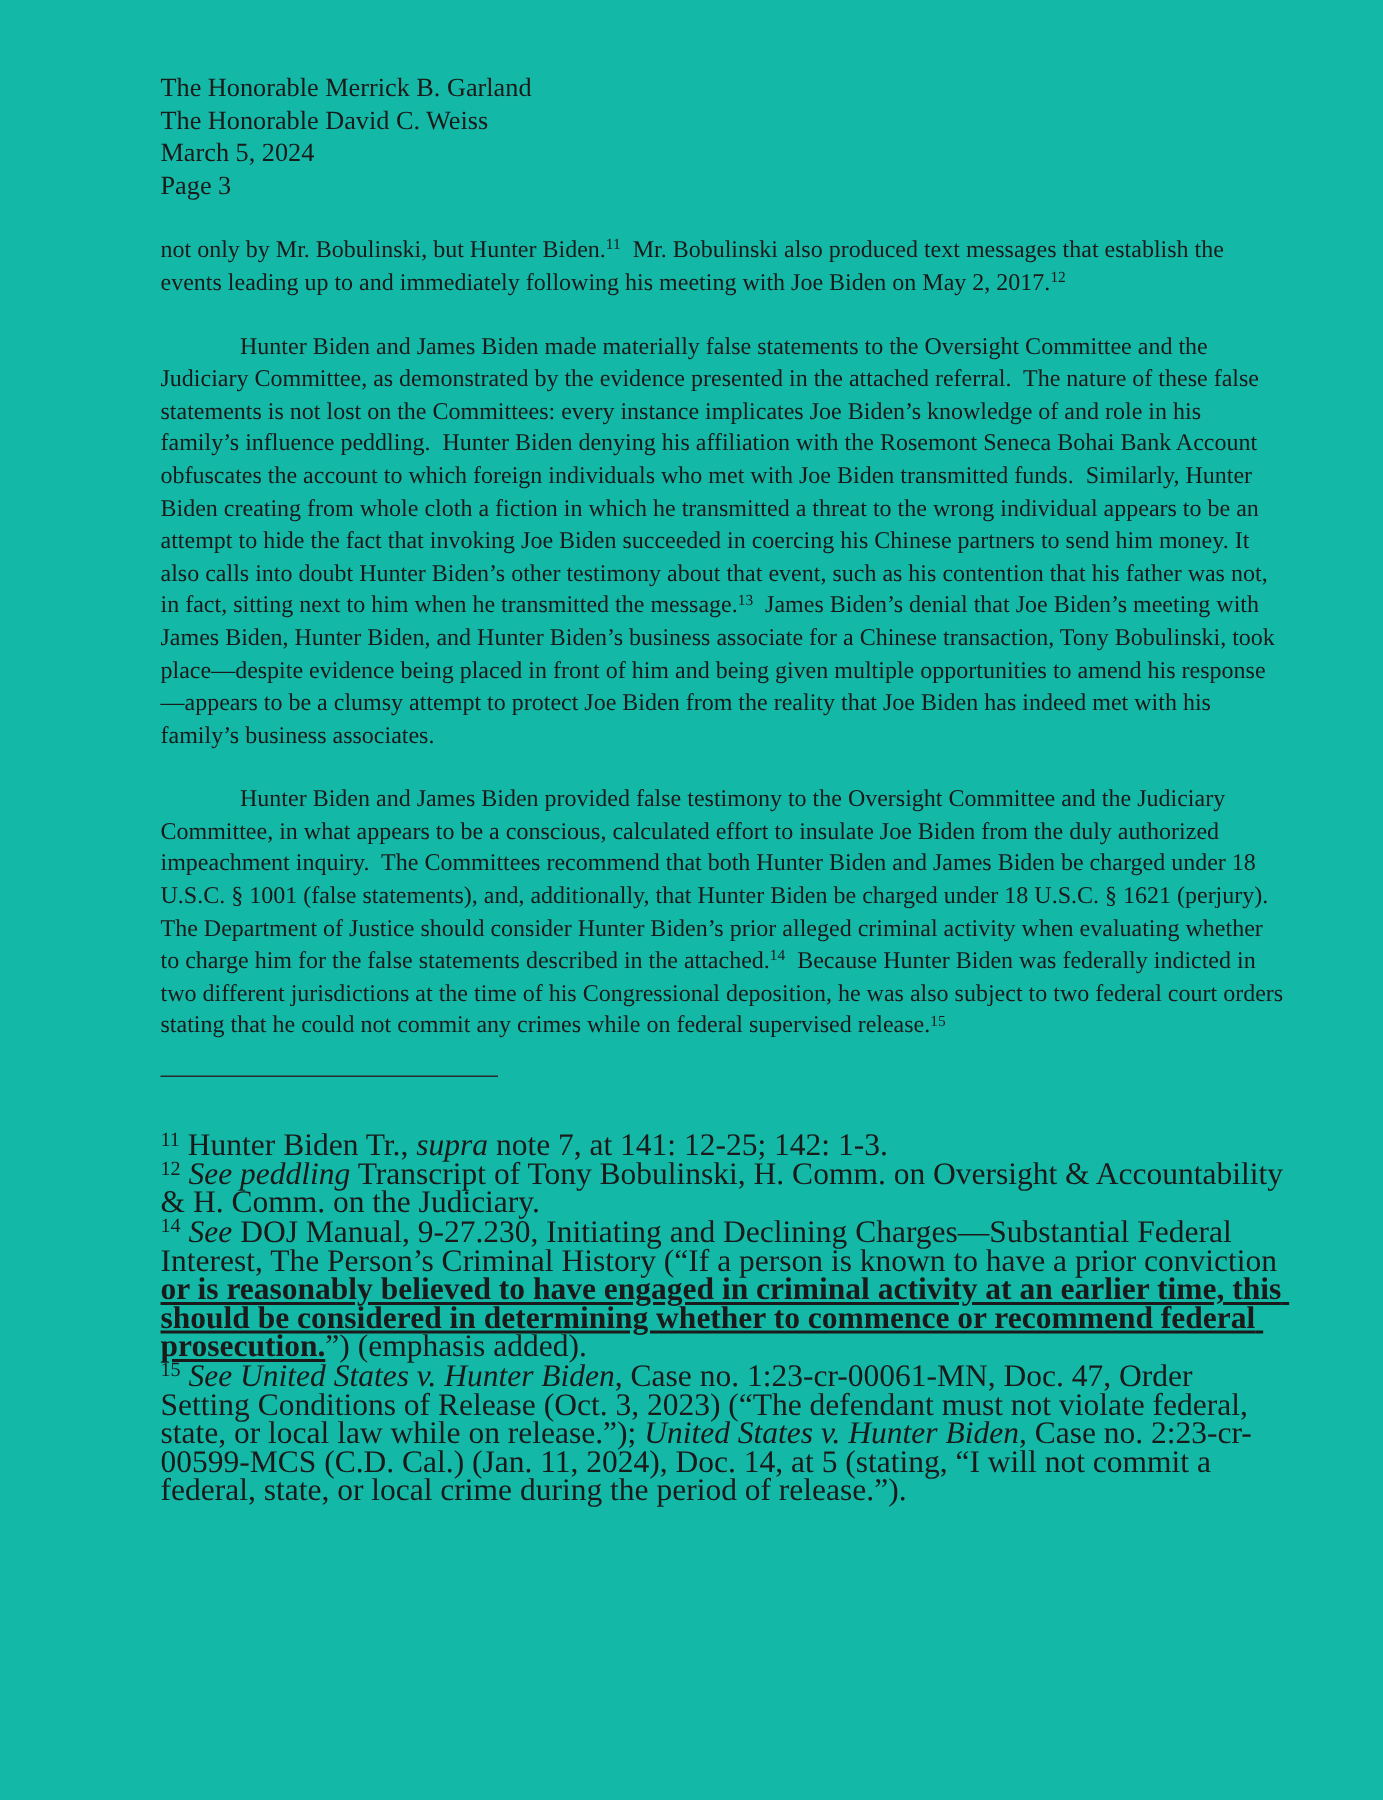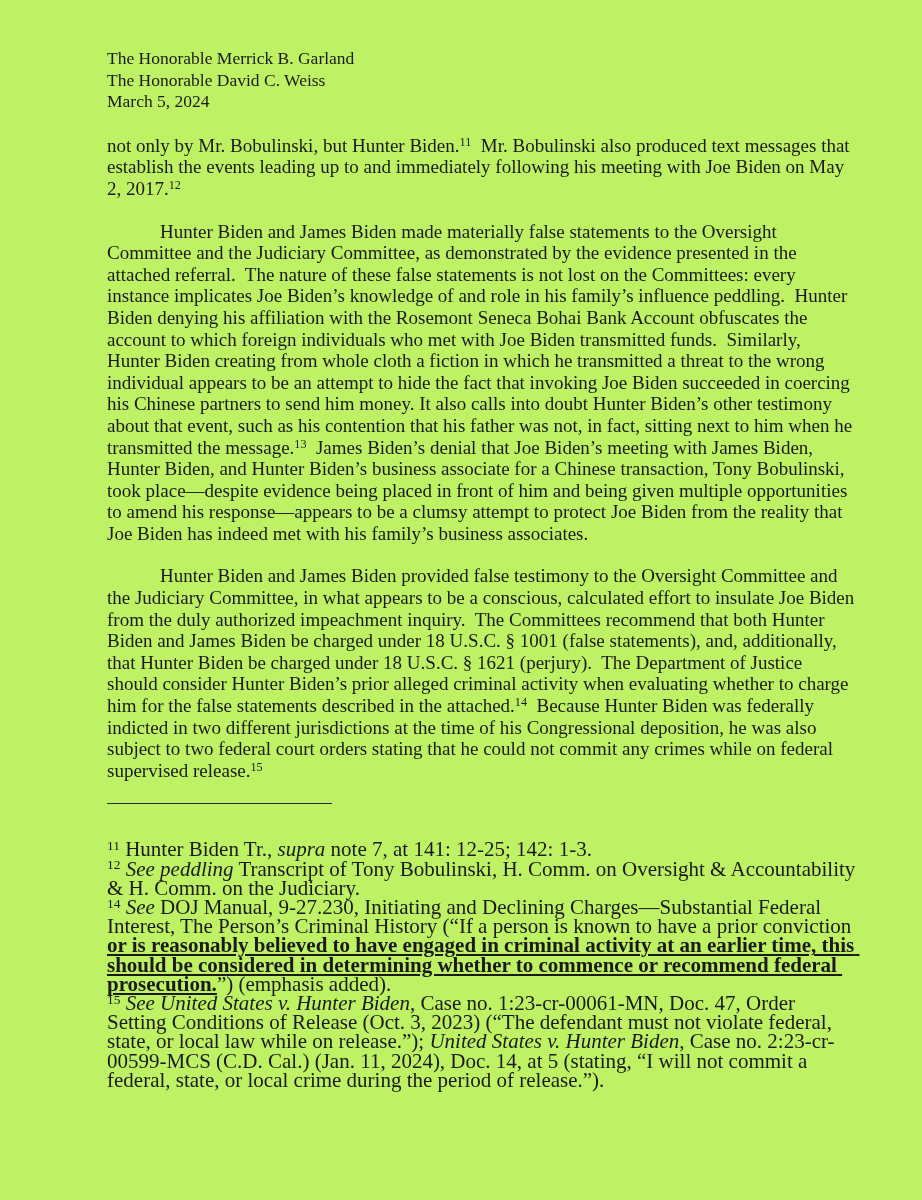--- a/index.html
+++ b/index.html
@@ -4,34 +4,34 @@
 <style>
   html, body {
     margin: 0;
     padding: 0;
     background: #ffffff;
   }
   .page {
     position: relative;
     width: 922px;
     height: 1200px;
-    background: #bef264;
+    background: #14b8a6;
     color: #1a1a1a;
     font-family: "Liberation Serif", "DejaVu Serif", serif;
     box-sizing: border-box;
     padding: 48px 65px 0 107px;
     overflow: hidden;
   }
   .letter-header {
     font-size: 17.5px;
     line-height: 21.6px;
     margin-bottom: 22px;
   }
   .body-text {
-    font-size: 19px;
+    font-size: 16px;
     line-height: 21.6px;
   }
   .para {
     margin: 0 0 21px 0;
     white-space: pre-wrap;
   }
   .para.indent {
     text-indent: 53px;
   }
   sup.fnref, sup.fnnum {
@@ -61,20 +61,21 @@
 </style>
 </head>
 <body>
 
 <div class="page">
 
   <div class="letter-header">
     <div>The Honorable Merrick B. Garland</div>
     <div>The Honorable David C. Weiss</div>
     <div>March 5, 2024</div>
+    <div>Page 3</div>
   </div>
 
   <div class="body-text">
     <div class="para"><span>not only by Mr. Bobulinski, but Hunter Biden.</span><sup class="fnref">11</sup><span>  Mr. Bobulinski also produced text messages that establish the events leading up to and immediately following his meeting with Joe Biden on May 2, 2017.</span><sup class="fnref">12</sup></div>
     <div class="para indent"><span>Hunter Biden and James Biden made materially false statements to the Oversight Committee and the Judiciary Committee, as demonstrated by the evidence presented in the attached referral.  The nature of these false statements is not lost on the Committees: every instance implicates Joe Biden’s knowledge of and role in his family’s influence peddling.  Hunter Biden denying his affiliation with the Rosemont Seneca Bohai Bank Account obfuscates the account to which foreign individuals who met with Joe Biden transmitted funds.  Similarly, Hunter Biden creating from whole cloth a fiction in which he transmitted a threat to the wrong individual appears to be an attempt to hide the fact that invoking Joe Biden succeeded in coercing his Chinese partners to send him money. It also calls into doubt Hunter Biden’s other testimony about that event, such as his contention that his father was not, in fact, sitting next to him when he transmitted the message.</span><sup class="fnref">13</sup><span>  James Biden’s denial that Joe Biden’s meeting with James Biden, Hunter Biden, and Hunter Biden’s business associate for a Chinese transaction, Tony Bobulinski, took place—despite evidence being placed in front of him and being given multiple opportunities to amend his response—appears to be a clumsy attempt to protect Joe Biden from the reality that Joe Biden has indeed met with his family’s business associates.</span></div>
     <div class="para indent"><span>Hunter Biden and James Biden provided false testimony to the Oversight Committee and the Judiciary Committee, in what appears to be a conscious, calculated effort to insulate Joe Biden from the duly authorized impeachment inquiry.  The Committees recommend that both Hunter Biden and James Biden be charged under 18 U.S.C. § 1001 (false statements), and, additionally, that Hunter Biden be charged under 18 U.S.C. § 1621 (perjury).  The Department of Justice should consider Hunter Biden’s prior alleged criminal activity when evaluating whether to charge him for the false statements described in the attached.</span><sup class="fnref">14</sup><span>  Because Hunter Biden was federally indicted in two different jurisdictions at the time of his Congressional deposition, he was also subject to two federal court orders stating that he could not commit any crimes while on federal supervised release.</span><sup class="fnref">15</sup></div>
   </div>
 
   <hr class="fn-separator">
 

